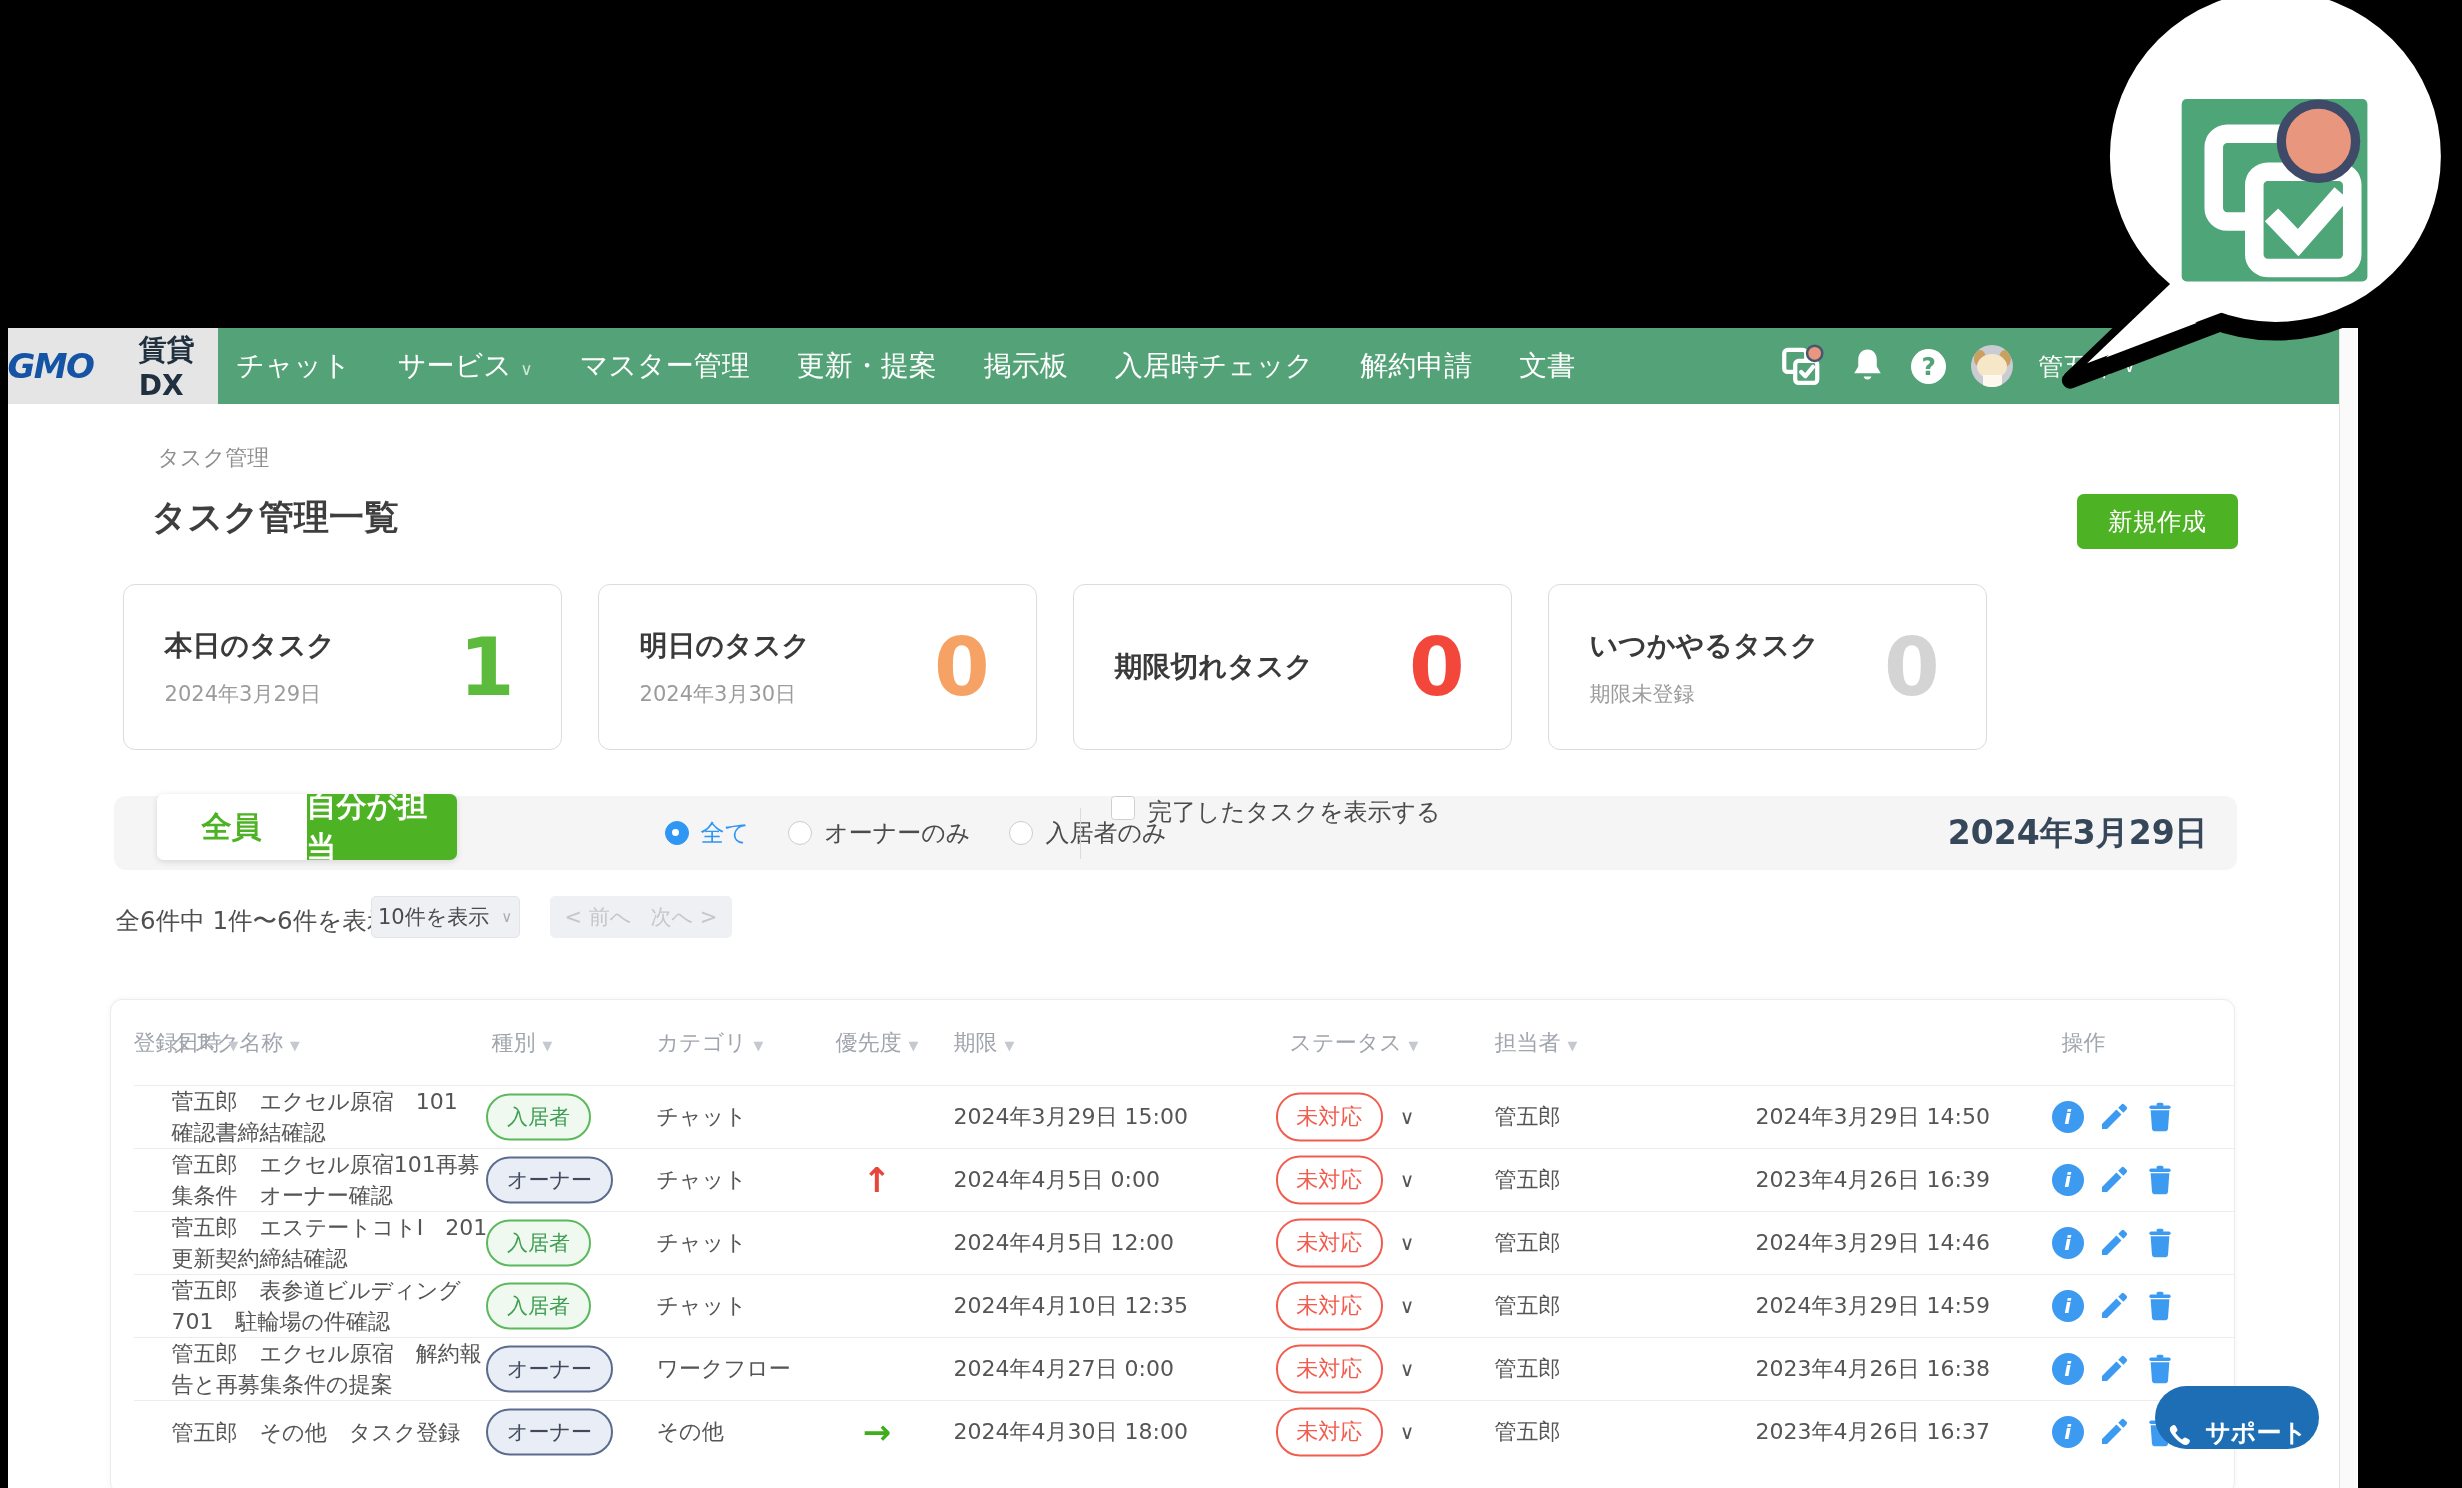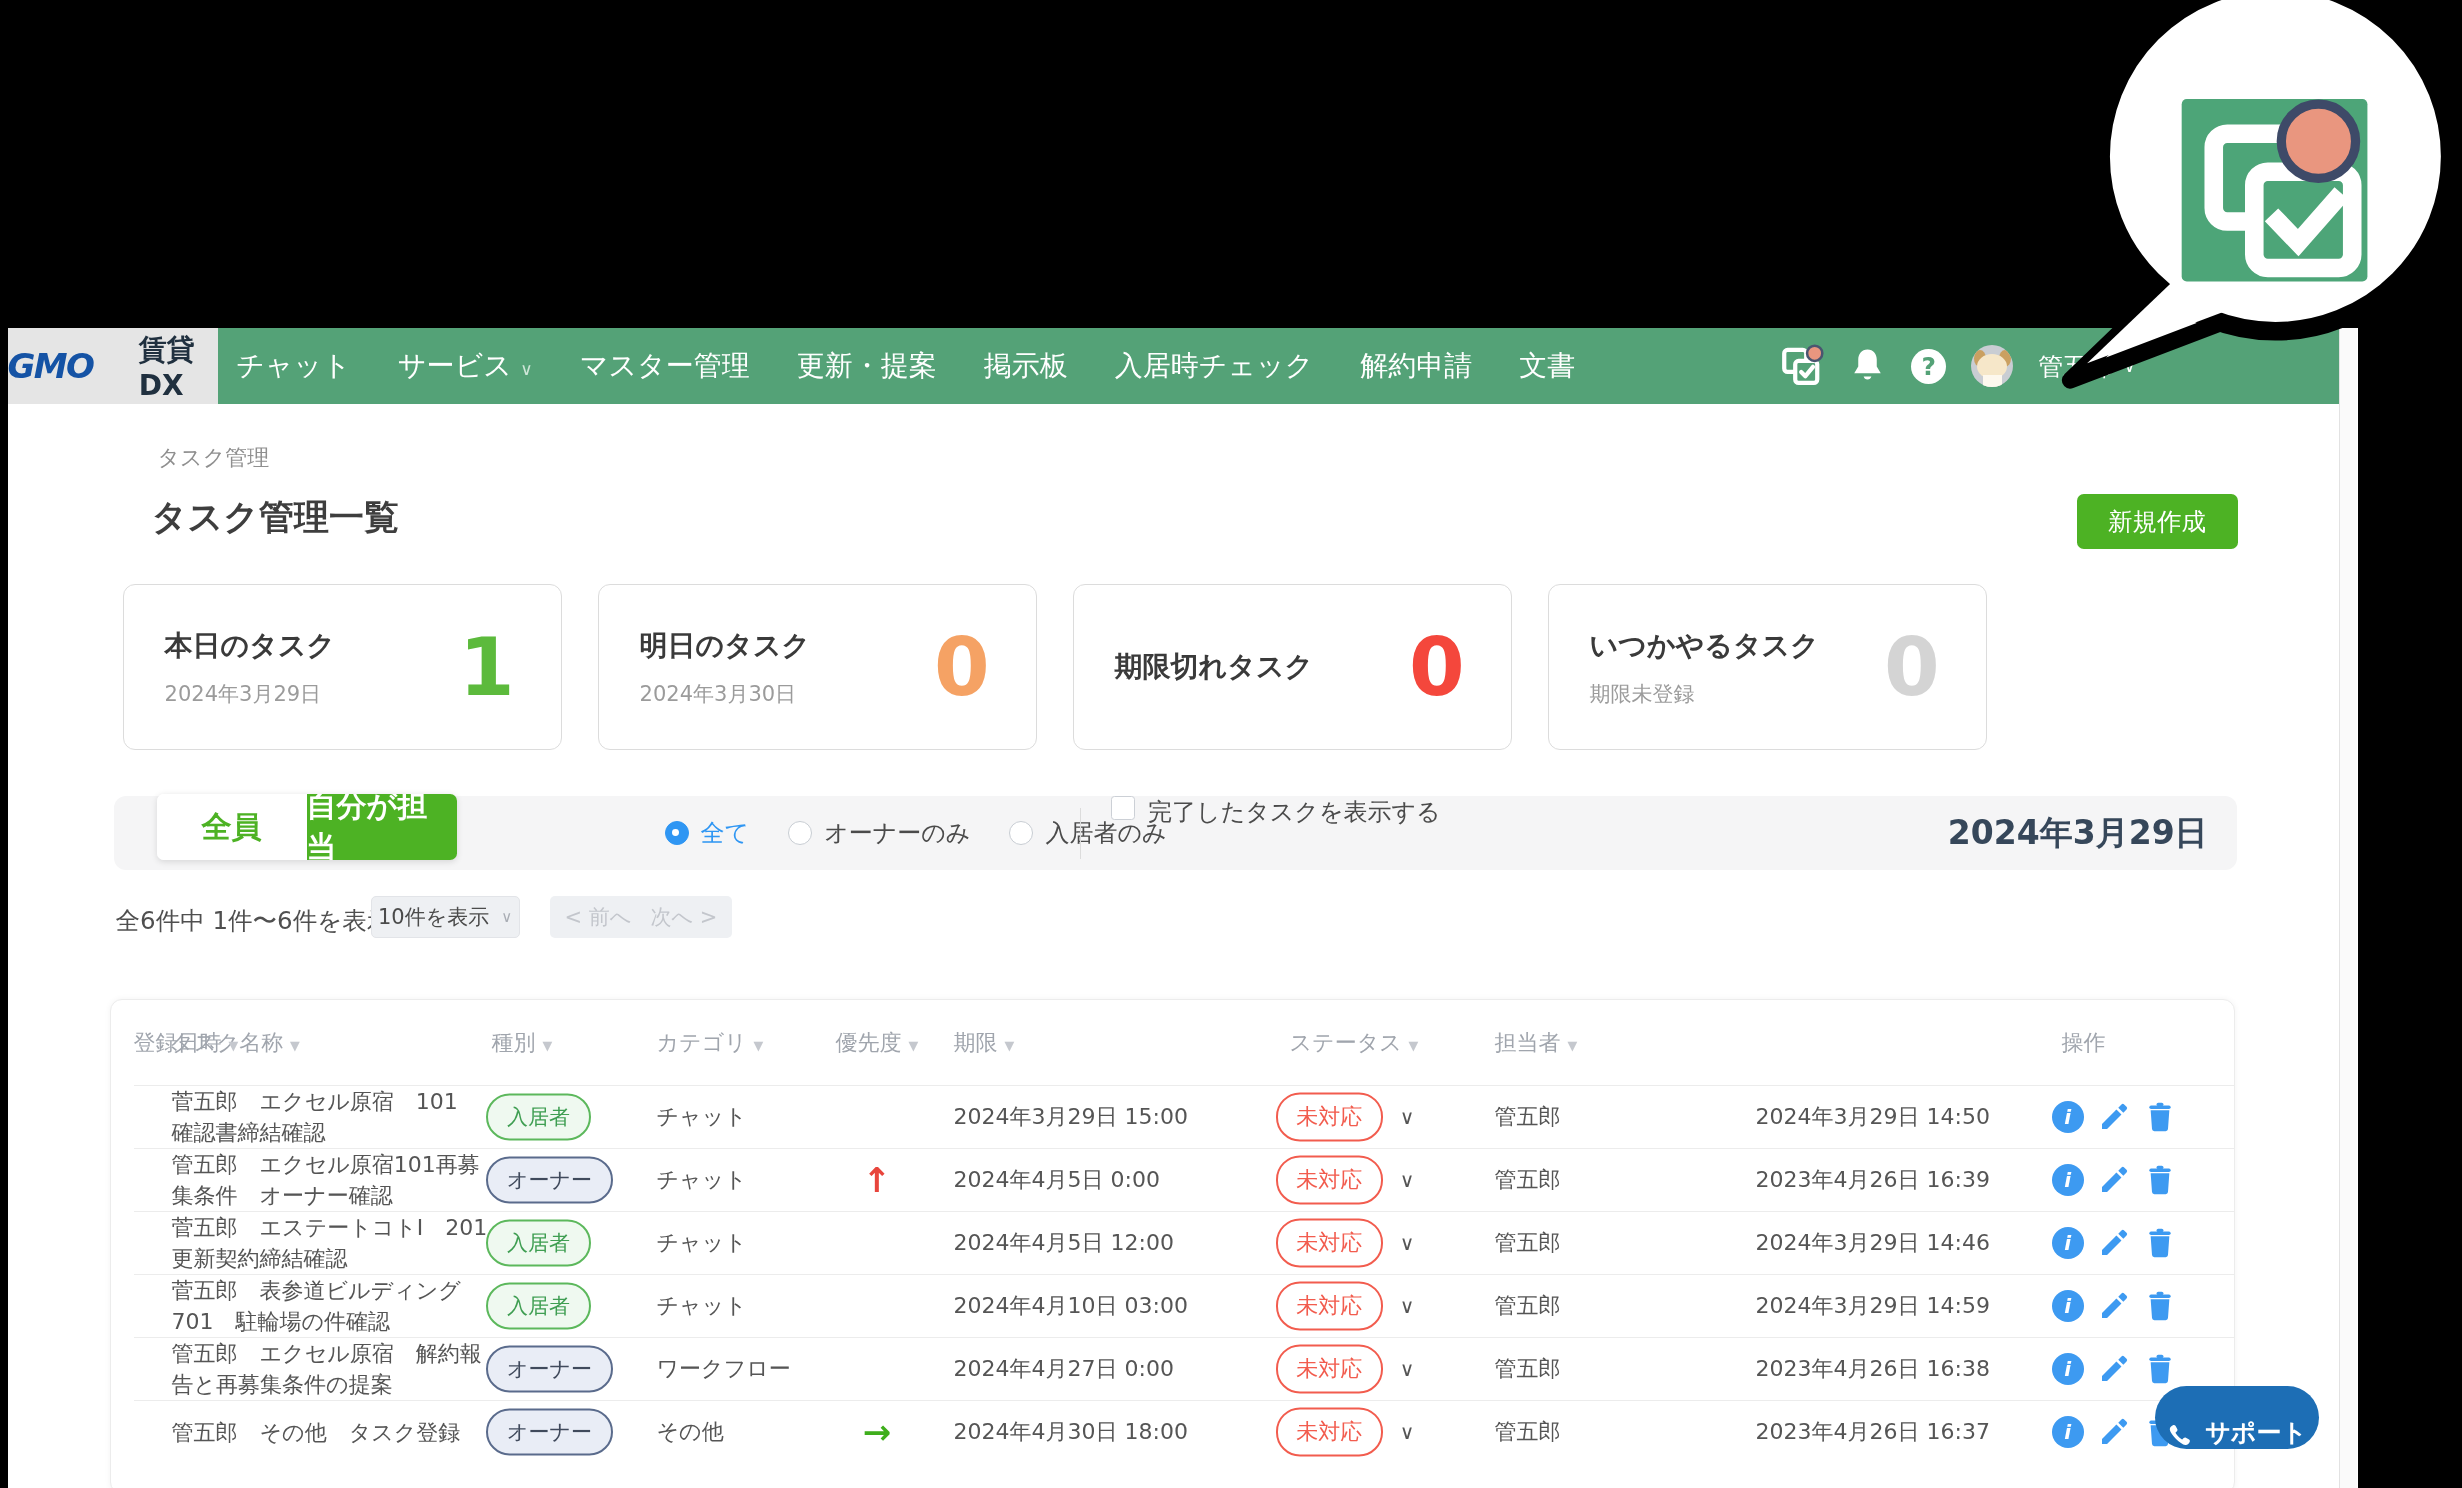--- a/index.html
+++ b/index.html
@@ -314,21 +314,21 @@
                 <rect x="4" y="3.4" width="16" height="2.6" rx="1.3" fill="#3d9af1"></rect>
                 <rect x="9.4" y="1.4" width="5.2" height="2.6" rx="1.3" fill="#3d9af1"></rect>
               </svg>
             </div>
           </div>
           <div class="trow">
             <div class="cell col-name">菅五郎　表参道ビルディング　701　駐輪場の件確認</div>
             <div class="cell col-type"><span class="badge resident">入居者</span></div>
             <div class="cell col-cat">チャット</div>
             <div class="cell col-pri"></div>
-            <div class="cell col-deadline">2024年4月10日 03:00</div>
+            <div class="cell col-deadline">2024年4月10日 12:35</div>
             <div class="cell col-status">
               <span class="status-pill">未対応</span>
               <span class="status-caret">∨</span>
             </div>
             <div class="cell col-assignee">管五郎</div>
             <div class="cell col-reg">2024年3月29日 14:59</div>
             <div class="cell col-actions">
               <span class="act-info">i</span>
               <svg class="act-svg" viewBox="0 0 24 24">
                 <path d="M3 17.2 L13.8 6.4 L17.6 10.2 L6.8 21 H3 Z" fill="#3d9af1"></path>

